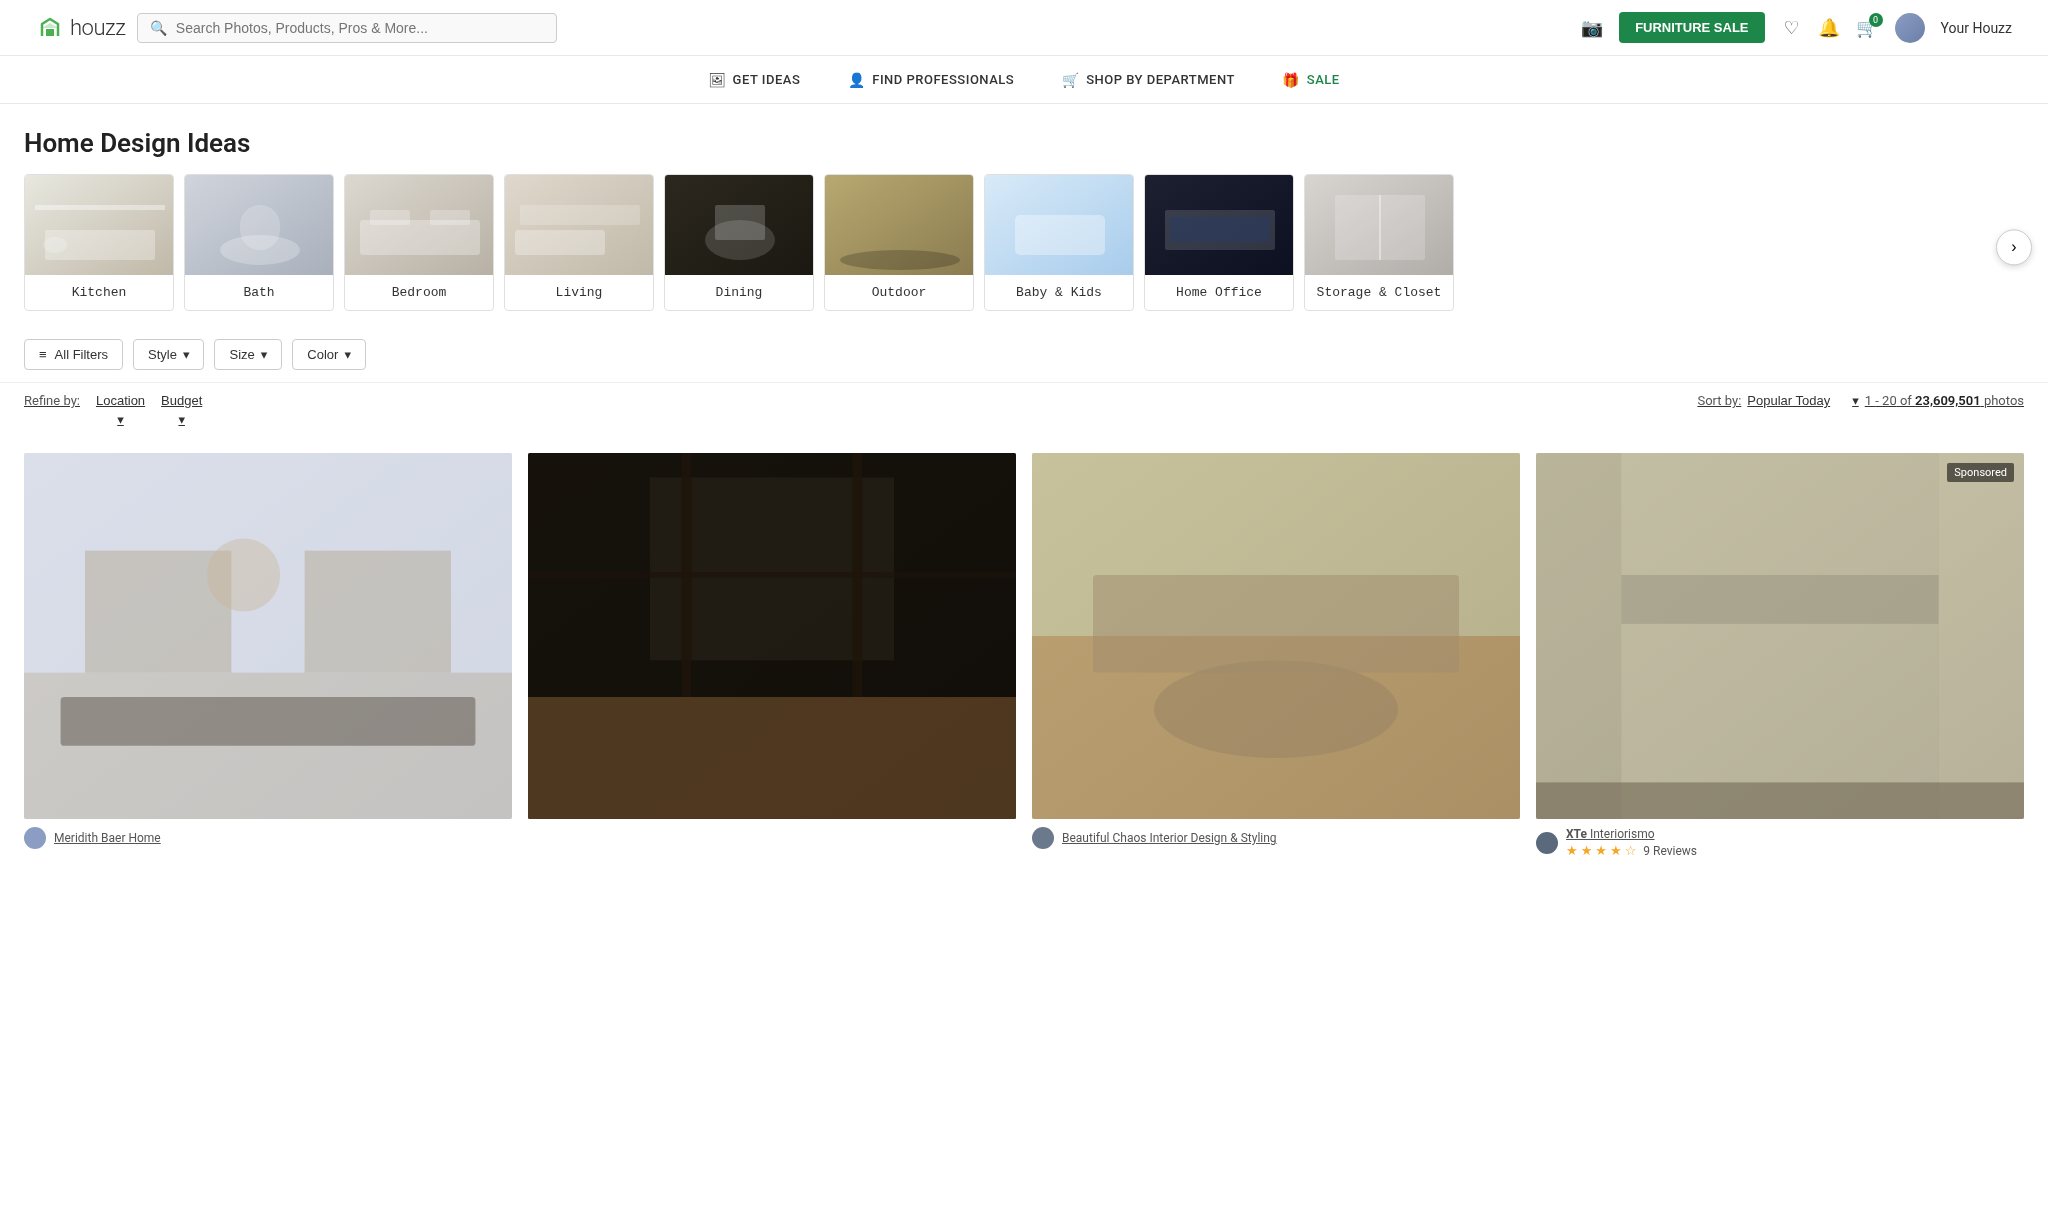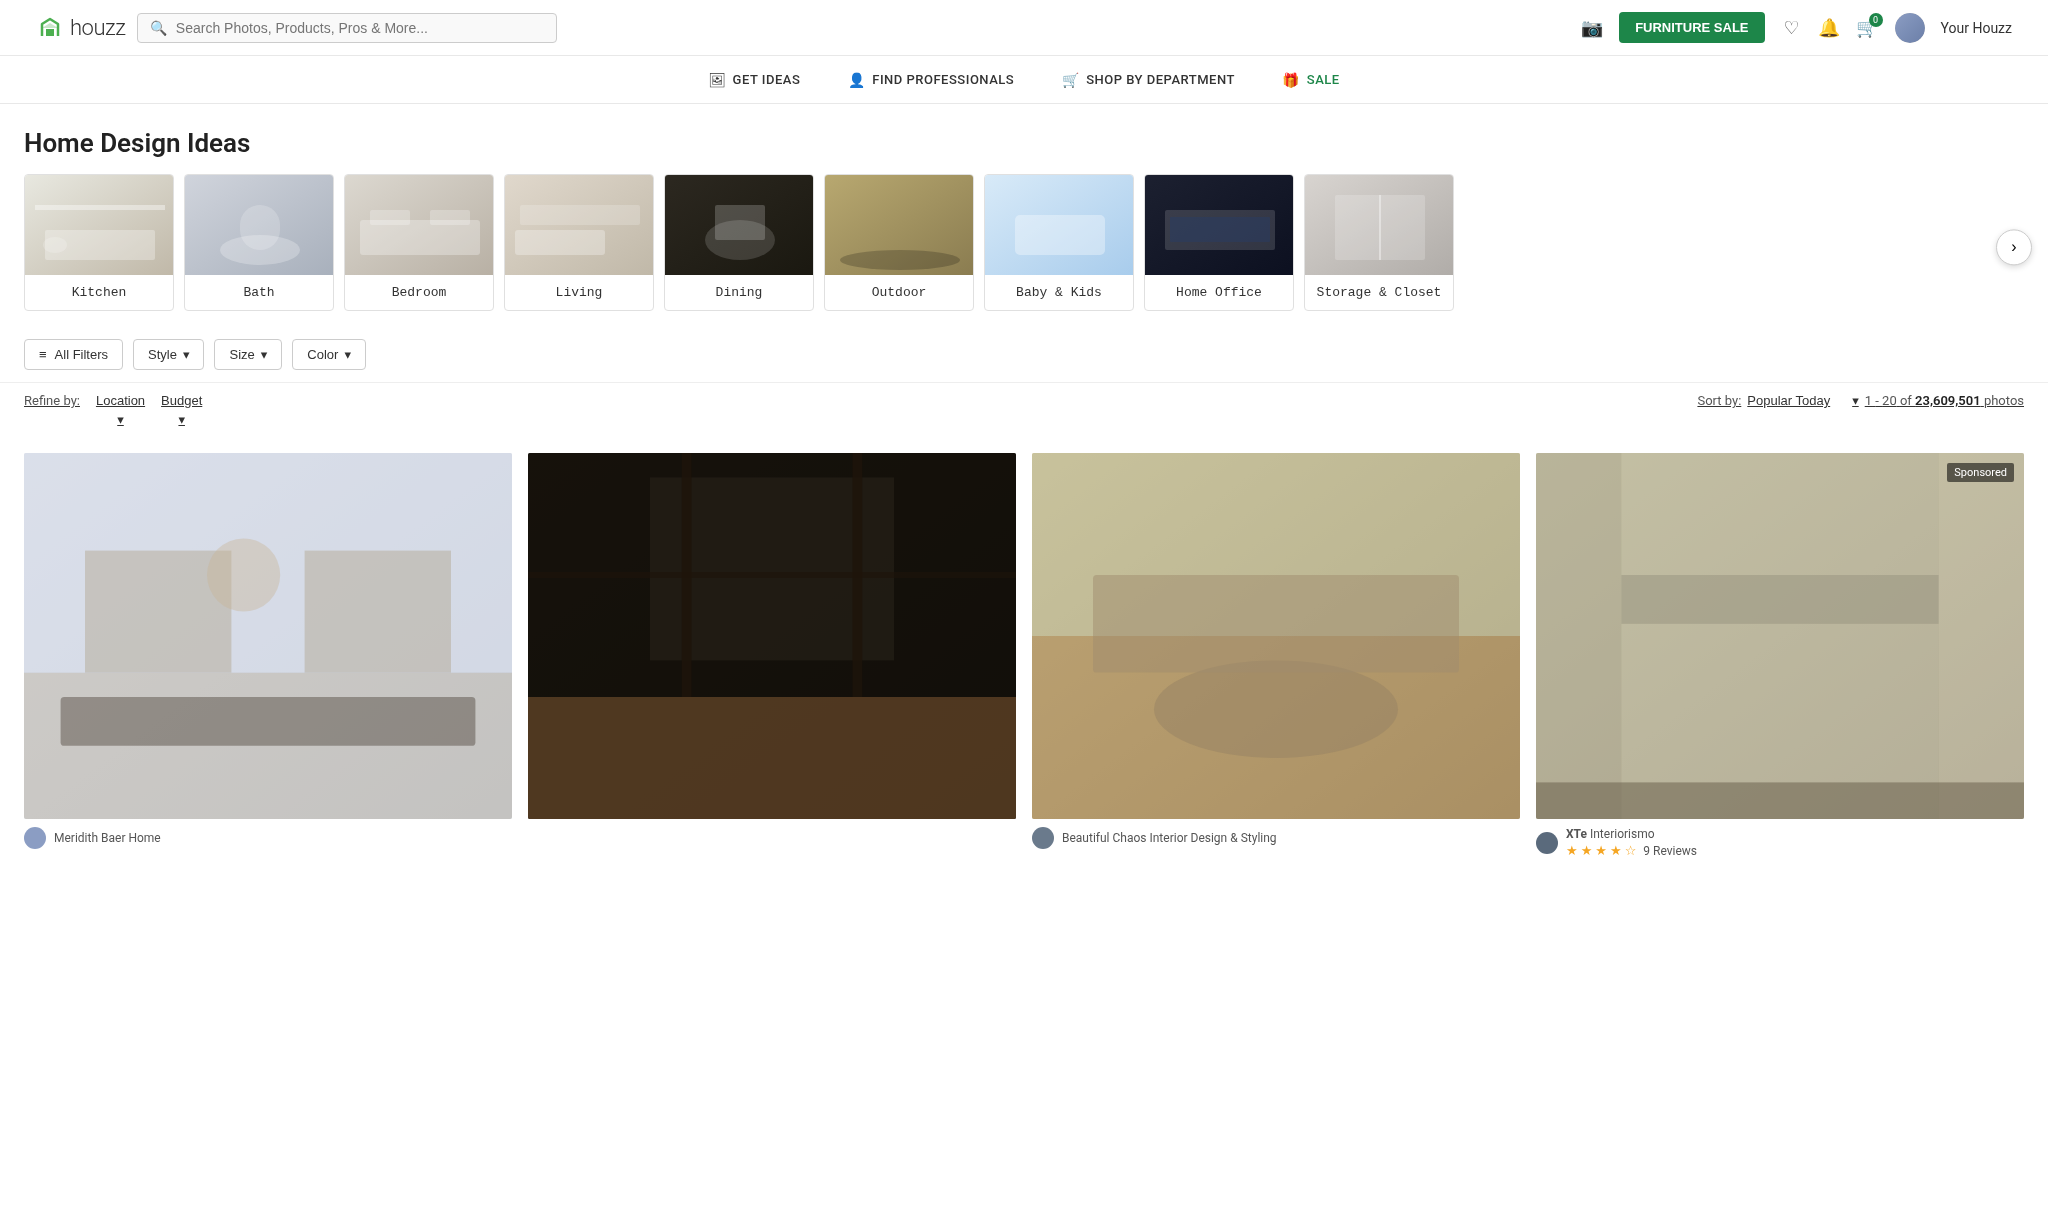--- a/index.html
+++ b/index.html
@@ -52,21 +52,21 @@
     .photo-count { font-size: 13px; color: #555; }
     .photo-count strong { color: #222; font-weight: 600; }
 
     
     .photo-grid { display: grid; grid-template-columns: repeat(4, 1fr); gap: 16px; padding: 16px 24px; }
     .photo-card { cursor: pointer; }
     .photo-frame { width: 100%; aspect-ratio: 4/3; border-radius: 2px; overflow: hidden; position: relative; }
     .sponsored-badge { position: absolute; top: 10px; right: 10px; background: rgba(0,0,0,0.55); color: #fff; font-size: 11px; padding: 3px 7px; border-radius: 2px; }
     .photo-author { display: flex; align-items: center; gap: 8px; margin-top: 8px; }
     .author-avatar { width: 22px; height: 22px; border-radius: 50%; background: #bbb; flex-shrink: 0; }
-    .author-name { font-size: 12px; color: #555; }
+    .author-name { font-size: 12px; color: #555; text-decoration: underline; }
     .stars { display: flex; align-items: center; gap: 3px; margin-top: 2px; }
     .star { color: #f5a623; font-size: 13px; }
     .reviews { font-size: 12px; color: #555; margin-left: 4px; }
     .author-info { display: flex; flex-direction: column; }
 
     .search-icon::before { content: '🔍'; font-size: 14px; }
     .chevron-down::before { content: '▾'; }
   </style>
 </head>
 <body>

